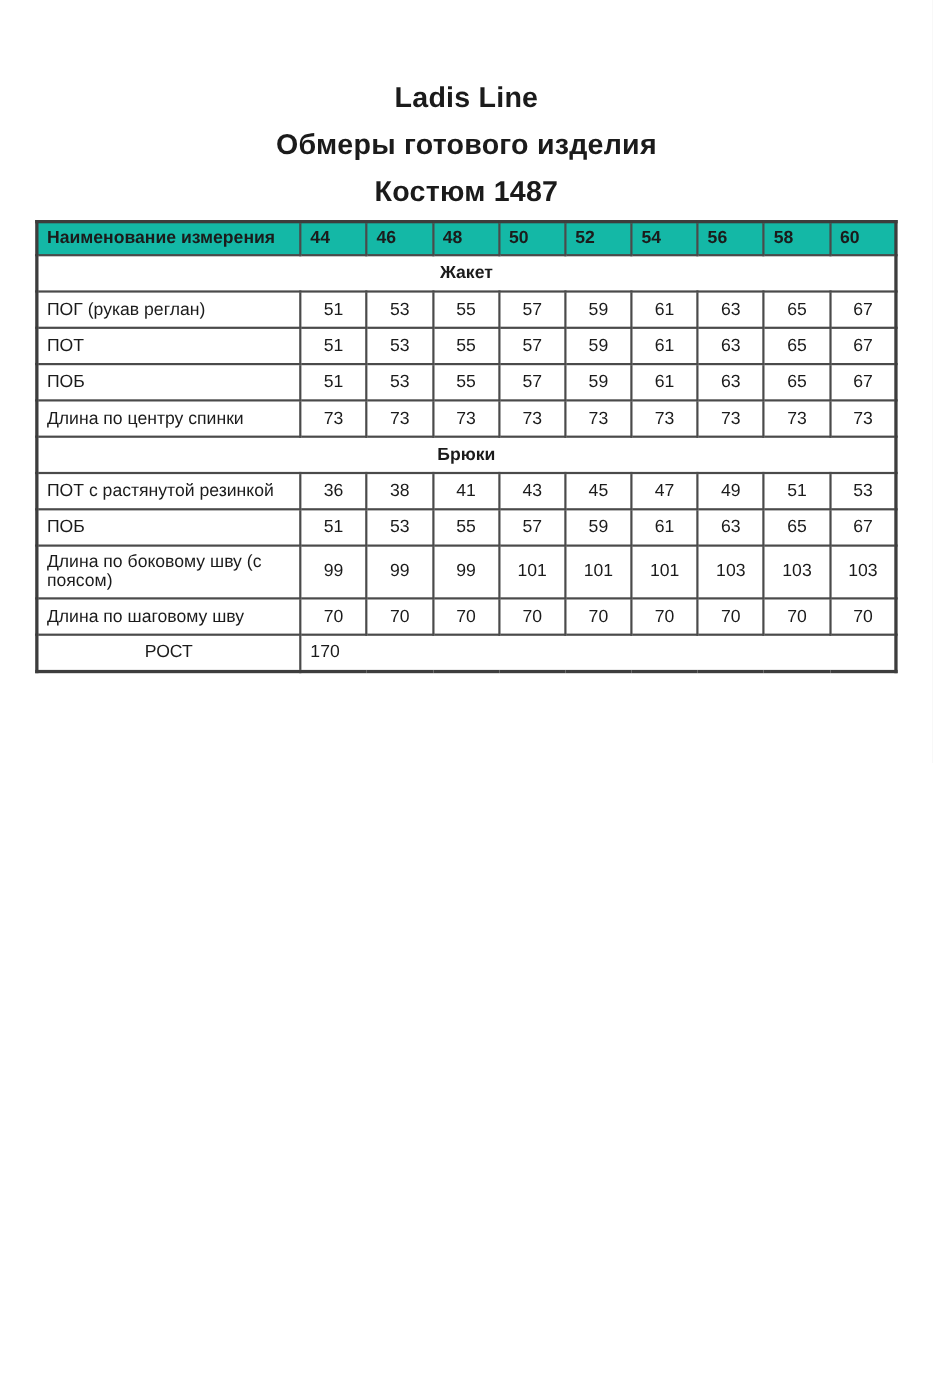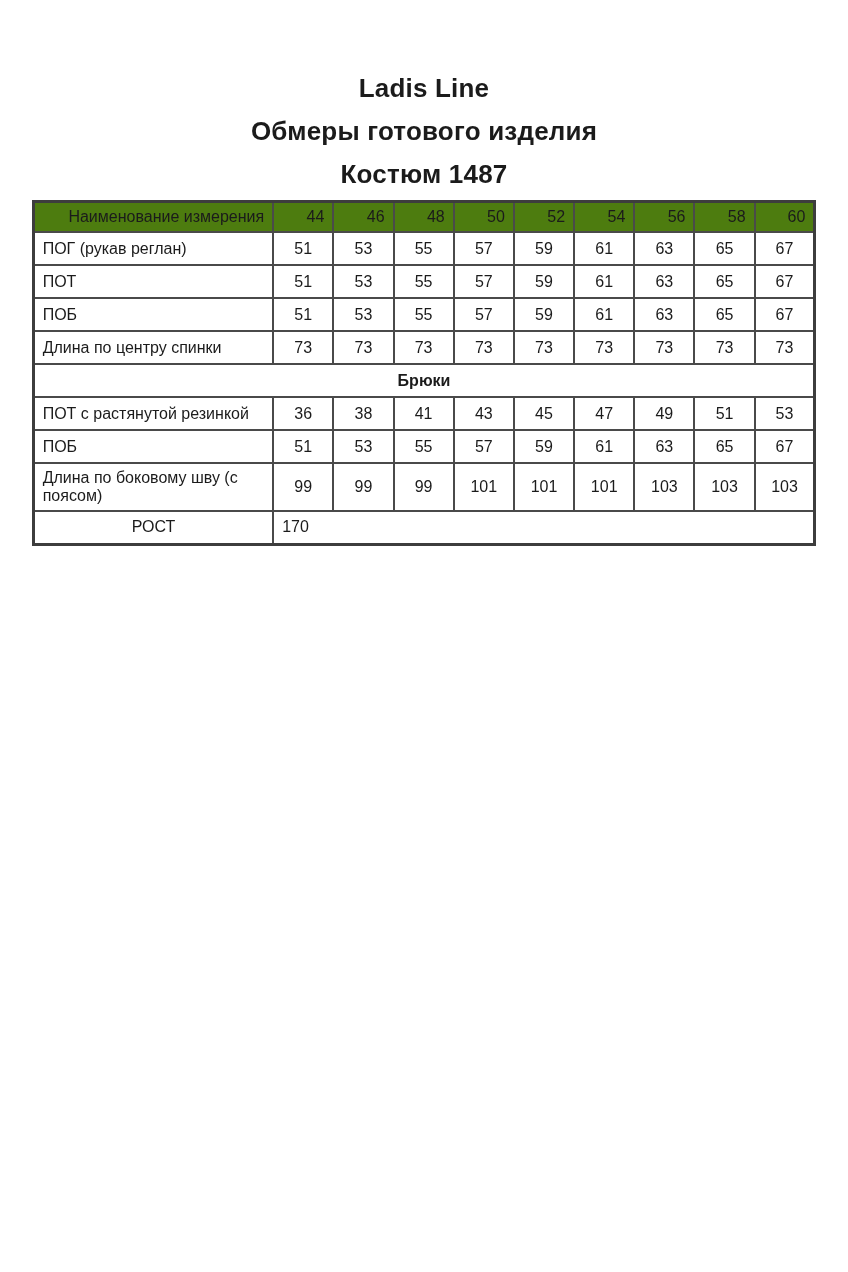--- a/index.html
+++ b/index.html
@@ -36,23 +36,23 @@
   table.size-table th,
   table.size-table td {
     border: 2px solid #4a4a4a;
     font-size: 16px;
     padding: 5px 8px;
     height: 33px;
     vertical-align: middle;
     background: #ffffff;
   }
   tr.header-row th {
-    background: #4d7c0f;
-    font-weight: normal;
-    text-align: right;
+    background: #14b8a6;
+    font-weight: bold;
+    text-align: left;
     height: 29px;
   }
   td.section-cell {
     font-weight: bold;
     text-align: center;
     height: 30px;
   }
   td.label-cell { text-align: left; }
   td.value-cell { text-align: center; }
   td.rost-label-cell { text-align: center; padding-right: 10px; }
@@ -83,20 +83,23 @@
           <th>50</th>
           <th>52</th>
           <th>54</th>
           <th>56</th>
           <th>58</th>
           <th>60</th>
         </tr>
     </thead>
     <tbody id="table-body">
 
+    <tr>
+          <td class="section-cell" colspan="10">Жакет</td>
+        </tr>
         <tr>
           <td class="label-cell">ПОГ (рукав реглан)</td>
           <td class="value-cell">51</td>
           <td class="value-cell">53</td>
           <td class="value-cell">55</td>
           <td class="value-cell">57</td>
           <td class="value-cell">59</td>
           <td class="value-cell">61</td>
           <td class="value-cell">63</td>
           <td class="value-cell">65</td>
@@ -171,18 +174,30 @@
           <td class="value-cell">99</td>
           <td class="value-cell">99</td>
           <td class="value-cell">101</td>
           <td class="value-cell">101</td>
           <td class="value-cell">101</td>
           <td class="value-cell">103</td>
           <td class="value-cell">103</td>
           <td class="value-cell">103</td>
         </tr>
         <tr>
+          <td class="label-cell">Длина по шаговому шву</td>
+          <td class="value-cell">70</td>
+          <td class="value-cell">70</td>
+          <td class="value-cell">70</td>
+          <td class="value-cell">70</td>
+          <td class="value-cell">70</td>
+          <td class="value-cell">70</td>
+          <td class="value-cell">70</td>
+          <td class="value-cell">70</td>
+          <td class="value-cell">70</td>
+        </tr>
+        <tr>
           <td class="rost-label-cell">РОСТ</td>
           <td class="rost-value-cell" colspan="9">170</td>
         </tr>
       </tbody>
   </table>
 </div>
 
 </body></html>

